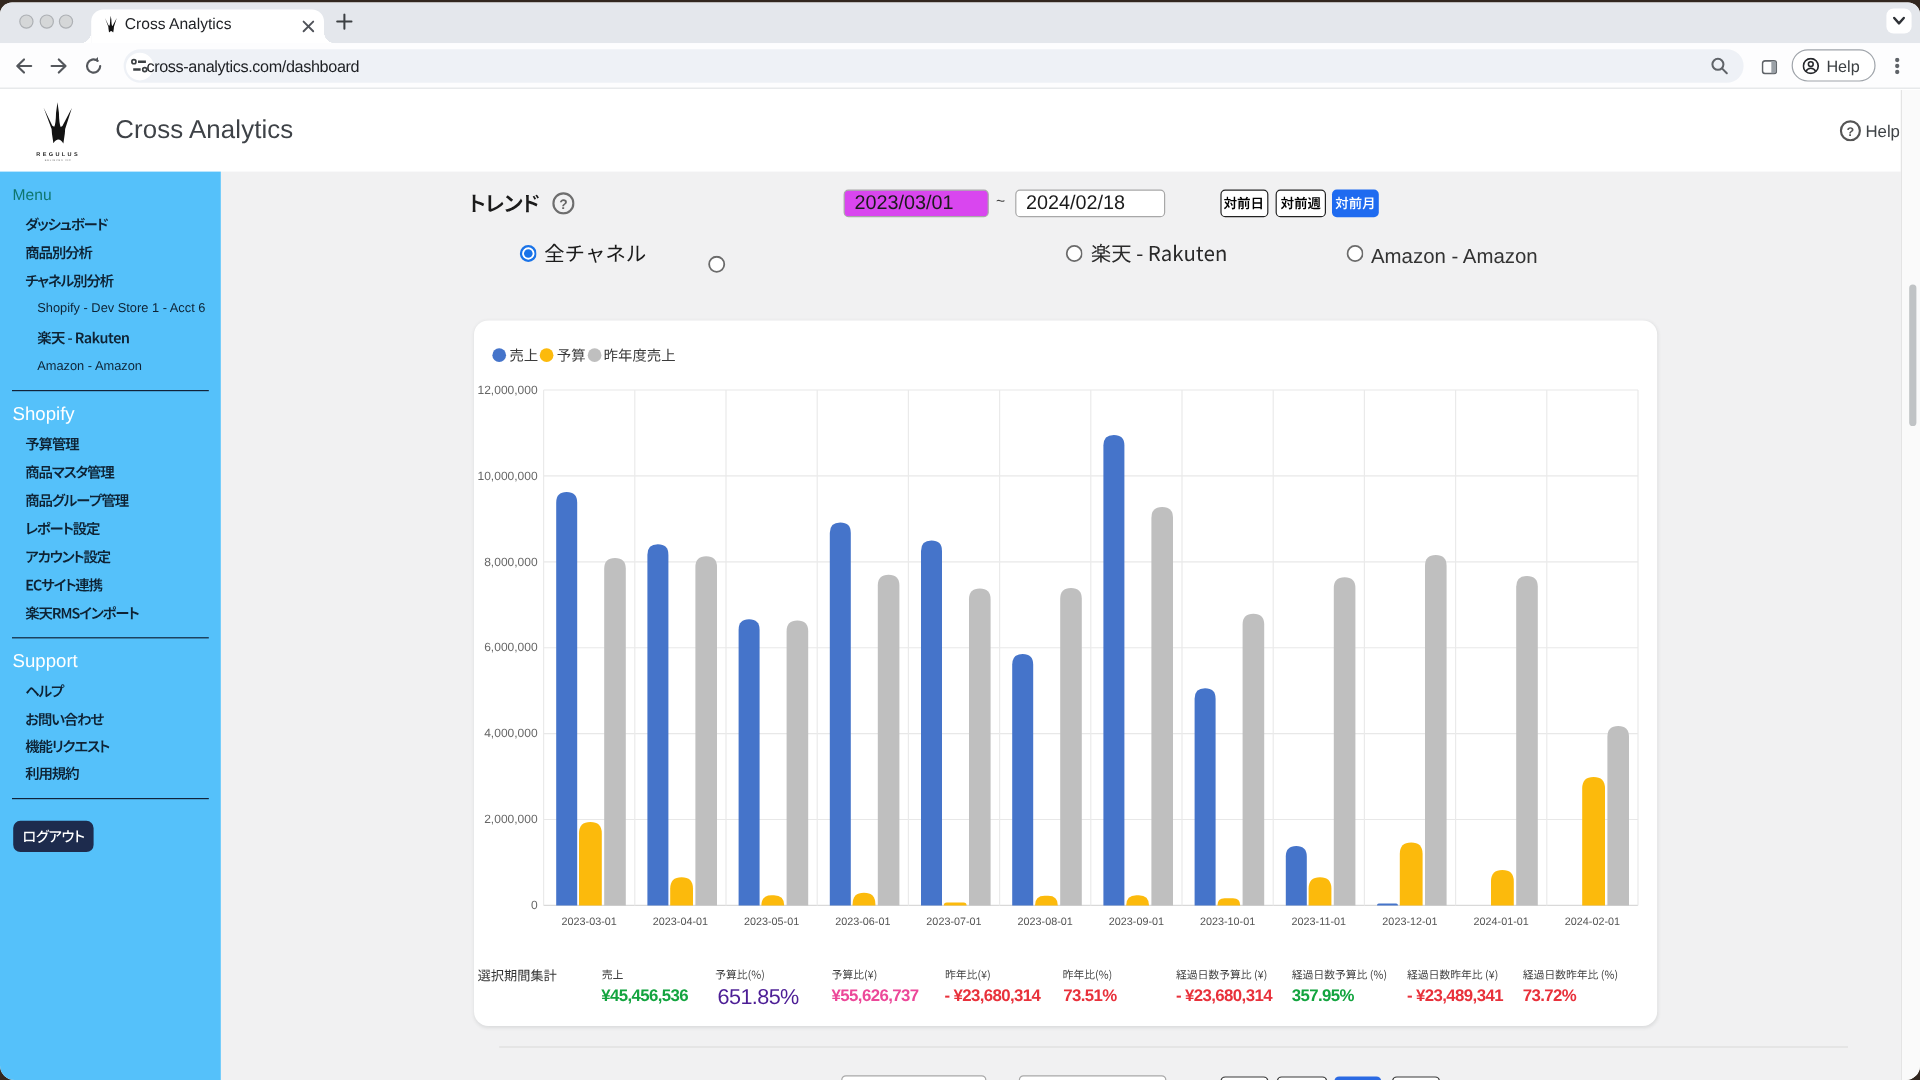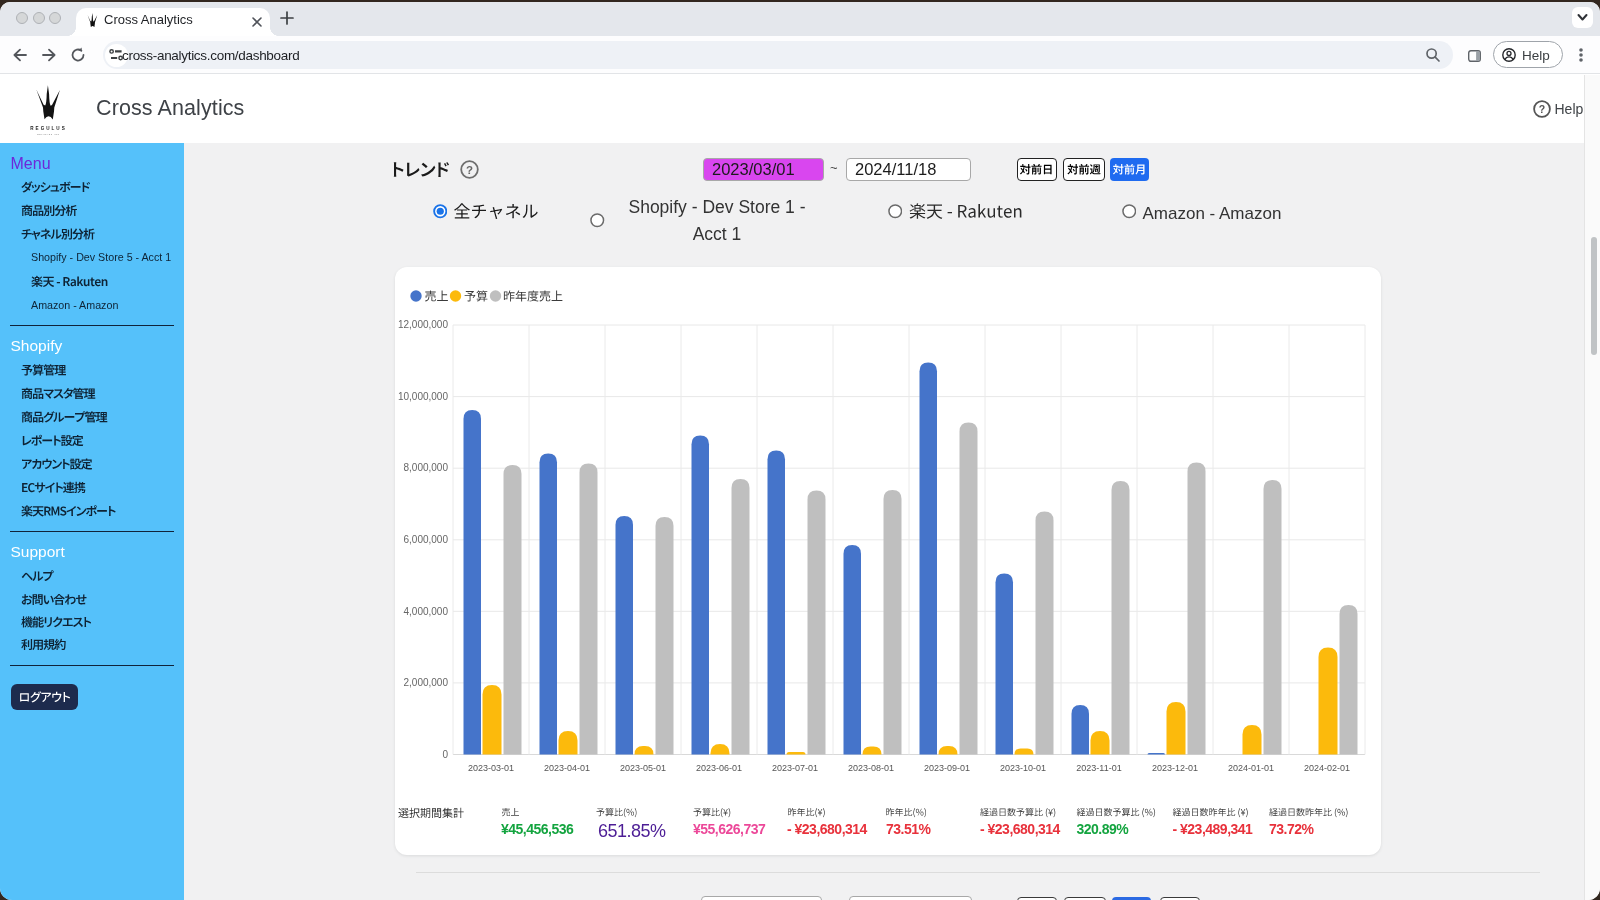--- a/index.html
+++ b/index.html
@@ -79,55 +79,54 @@
 <div class="abs" style="left:96px;top:96px;font-size:21.5px;color:#3e4247;letter-spacing:0.1px">Cross Analytics</div>
 <svg class="abs" style="left:1532.5px;top:99.5px" width="18" height="18" viewBox="0 0 18 18">
         <circle cx="9" cy="9" r="7.9" fill="none" stroke="#555" stroke-width="1.8"></circle>
         <text x="9" y="13" text-anchor="middle" font-size="10.5" font-weight="700" fill="#555" font-family="Liberation Sans, sans-serif">?</text>
       </svg>
 <div class="abs" style="left:1554.5px;top:100.5px;font-size:14px;color:#3f4347">Help</div>
 
 <div class="abs" style="left:184px;top:143px;width:1400px;height:757px;background:#f1f1f2"></div>
 
 <div class="abs" style="left:0;top:143px;width:184px;height:757px;background:#55c1fa"></div>
-<div class="abs" style="left:10.5px;top:155px;font-size:16px;color:#6d28d9">Menu</div>
-<div class="abs" style="left:31px;top:251px;font-size:10.7px;font-weight:500;color:#0e2335;line-height:12px">Shopify - Dev Store 5 - Acct 1</div>
+<div class="abs" style="left:10.5px;top:155px;font-size:13px;color:#0f766e">Menu</div>
+<div class="abs" style="left:31px;top:251px;font-size:10.7px;font-weight:500;color:#0e2335;line-height:12px">Shopify - Dev Store 1 - Acct 6</div>
 <div class="abs" style="left:31px;top:298.5px;font-size:10.7px;font-weight:500;color:#0e2335;line-height:12px">Amazon - Amazon</div>
 <div class="abs" style="left:10px;top:324.5px;width:164px;height:1.4px;background:#10233a"></div>
 <div class="abs" style="left:10.5px;top:337px;font-size:15.5px;color:#fff">Shopify</div>
 <div class="abs" style="left:10px;top:530.5px;width:164px;height:1.4px;background:#10233a"></div>
 <div class="abs" style="left:10.5px;top:543px;font-size:15.5px;color:#fff">Support</div>
 <div class="abs" style="left:10px;top:664.5px;width:164px;height:1.4px;background:#10233a"></div>
 <div class="abs" style="left:11px;top:684px;width:67px;height:26px;border-radius:6px;background:#1d2b4d"></div>
 
 <svg class="abs" style="left:460px;top:160px" width="19" height="19" viewBox="0 0 19 19">
         <circle cx="9.5" cy="9.5" r="8.3" fill="none" stroke="#6e6e6e" stroke-width="1.8"></circle>
         <text x="9.5" y="13.8" text-anchor="middle" font-size="11.5" font-weight="700" fill="#666" font-family="Liberation Sans, sans-serif">?</text>
       </svg>
 <div class="abs" style="left:703px;top:158px;width:121px;height:22.5px;background:#d946ef;border:1px solid #a8a8a8;border-radius:4px;font-size:16.5px;color:#1b1b1b;line-height:21px;padding-left:8px">2023/03/01</div>
 <div class="abs" style="left:830px;top:160px;font-size:13px;color:#444">~</div>
-<div class="abs" style="left:846px;top:158px;width:125px;height:22.5px;background:#fff;border:1px solid #a8a8a8;border-radius:4px;font-size:16.5px;color:#1b1b1b;line-height:21px;padding-left:8px">2024/11/18</div>
+<div class="abs" style="left:846px;top:158px;width:125px;height:22.5px;background:#fff;border:1px solid #a8a8a8;border-radius:4px;font-size:16.5px;color:#1b1b1b;line-height:21px;padding-left:8px">2024/02/18</div>
 <div class="abs" style="left:1016.5px;top:158px;width:40.5px;height:22.5px;background:#fff;border:1.5px solid #222;border-radius:4px"></div>
 <div class="abs" style="left:1063px;top:158px;width:42px;height:22.5px;background:#fff;border:1.5px solid #222;border-radius:4px"></div>
 <div class="abs" style="left:1110px;top:158px;width:39px;height:22.5px;background:#1f6bf0;border-radius:4px"></div>
 
 <svg class="abs" style="left:432.8px;top:204px" width="14.5" height="14.5" viewBox="0 0 14.5 14.5">
         <circle cx="7.25" cy="7.25" r="6.1" fill="#fff" stroke="#1a73e8" stroke-width="1.9"></circle>
         <circle cx="7.25" cy="7.25" r="3.6" fill="#1a73e8"></circle>
       </svg>
 <svg class="abs" style="left:590.2px;top:213.2px" width="14.5" height="14.5" viewBox="0 0 14.5 14.5">
         <circle cx="7.25" cy="7.25" r="6.3" fill="#fff" stroke="#6b6b6b" stroke-width="1.5"></circle>
       </svg>
 <svg class="abs" style="left:887.8px;top:204.2px" width="14.5" height="14.5" viewBox="0 0 14.5 14.5">
         <circle cx="7.25" cy="7.25" r="6.3" fill="#fff" stroke="#6b6b6b" stroke-width="1.5"></circle>
       </svg>
 <svg class="abs" style="left:1121.8px;top:204.2px" width="14.5" height="14.5" viewBox="0 0 14.5 14.5">
         <circle cx="7.25" cy="7.25" r="6.3" fill="#fff" stroke="#6b6b6b" stroke-width="1.5"></circle>
       </svg>
-<div class="abs" style="left:617px;top:193.5px;width:200px;text-align:center;font-size:17.5px;color:#333;line-height:27px">Shopify - Dev Store 1 -<br>Acct 1</div>
 <div class="abs" style="left:1142.5px;top:203.5px;font-size:17px;color:#333">Amazon - Amazon</div>
 
 <div class="abs" style="left:395px;top:267px;width:986px;height:588px;background:#fff;border-radius:12px;box-shadow:0 1px 3px rgba(60,64,67,0.12)"></div>
 <svg class="abs" style="left:395px;top:267px" width="986" height="588" viewBox="0 0 986 588">
 <line x1="58" y1="58.0" x2="970" y2="58.0" stroke="#e8e8e8" stroke-width="1"></line>
 <text x="53" y="61.2" font-size="10" fill="#666" text-anchor="end" font-family="Liberation Sans, sans-serif">12,000,000</text>
 <line x1="58" y1="129.6" x2="970" y2="129.6" stroke="#e8e8e8" stroke-width="1"></line>
 <text x="53" y="132.8" font-size="10" fill="#666" text-anchor="end" font-family="Liberation Sans, sans-serif">10,000,000</text>
 <line x1="58" y1="201.2" x2="970" y2="201.2" stroke="#e8e8e8" stroke-width="1"></line>
 <text x="53" y="204.4" font-size="10" fill="#666" text-anchor="end" font-family="Liberation Sans, sans-serif">8,000,000</text>
@@ -201,21 +200,21 @@
 <circle cx="21" cy="29" r="5.7" fill="#4574ca"></circle>
 <circle cx="60.5" cy="29" r="5.7" fill="#fcba0c"></circle>
 <circle cx="100.5" cy="29" r="5.7" fill="#bfbfbf"></circle>
 </svg>
 <div style="position:absolute;left:501px;top:820.5px;font-size:14px;font-weight:700;color:#13a43f;letter-spacing:-0.5px">¥45,456,536</div>
 <div style="position:absolute;left:598px;top:820.5px;font-size:18px;font-weight:400;color:#4c1d95;letter-spacing:-0.5px">651.85%</div>
 <div style="position:absolute;left:693px;top:820.5px;font-size:14px;font-weight:700;color:#ec4899;letter-spacing:-0.5px">¥55,626,737</div>
 <div style="position:absolute;left:787px;top:820.5px;font-size:14px;font-weight:700;color:#e8313b;letter-spacing:-0.5px">- ¥23,680,314</div>
 <div style="position:absolute;left:886px;top:820.5px;font-size:14px;font-weight:700;color:#e8313b;letter-spacing:-0.5px">73.51%</div>
 <div style="position:absolute;left:980px;top:820.5px;font-size:14px;font-weight:700;color:#e8313b;letter-spacing:-0.5px">- ¥23,680,314</div>
-<div style="position:absolute;left:1076.5px;top:820.5px;font-size:14px;font-weight:700;color:#13a43f;letter-spacing:-0.5px">320.89%</div>
+<div style="position:absolute;left:1076.5px;top:820.5px;font-size:14px;font-weight:700;color:#13a43f;letter-spacing:-0.5px">357.95%</div>
 <div style="position:absolute;left:1172.5px;top:820.5px;font-size:14px;font-weight:700;color:#e8313b;letter-spacing:-0.5px">- ¥23,489,341</div>
 <div style="position:absolute;left:1269px;top:820.5px;font-size:14px;font-weight:700;color:#e8313b;letter-spacing:-0.5px">73.72%</div>
 
 <div class="abs" style="left:416px;top:872px;width:1124px;height:1px;background:#dcdcdc"></div>
 <div class="abs" style="left:701px;top:896px;width:121px;height:10px;background:#fff;border:1px solid #a8a8a8;border-radius:4px 4px 0 0"></div>
 <div class="abs" style="left:849px;top:896px;width:123px;height:10px;background:#fff;border:1px solid #a8a8a8;border-radius:4px 4px 0 0"></div>
 <div class="abs" style="left:1016.5px;top:897px;width:40.5px;height:10px;background:#fff;border:1.5px solid #3a3a3a;border-radius:4px 4px 0 0"></div>
 <div class="abs" style="left:1064px;top:897px;width:42px;height:10px;background:#fff;border:1.5px solid #3a3a3a;border-radius:4px 4px 0 0"></div>
 <div class="abs" style="left:1112px;top:897px;width:39px;height:10px;background:#2b6ae3;border-radius:4px 4px 0 0"></div>
 <div class="abs" style="left:1160px;top:897px;width:40px;height:10px;background:#fff;border:1.5px solid #3a3a3a;border-radius:4px 4px 0 0"></div>

